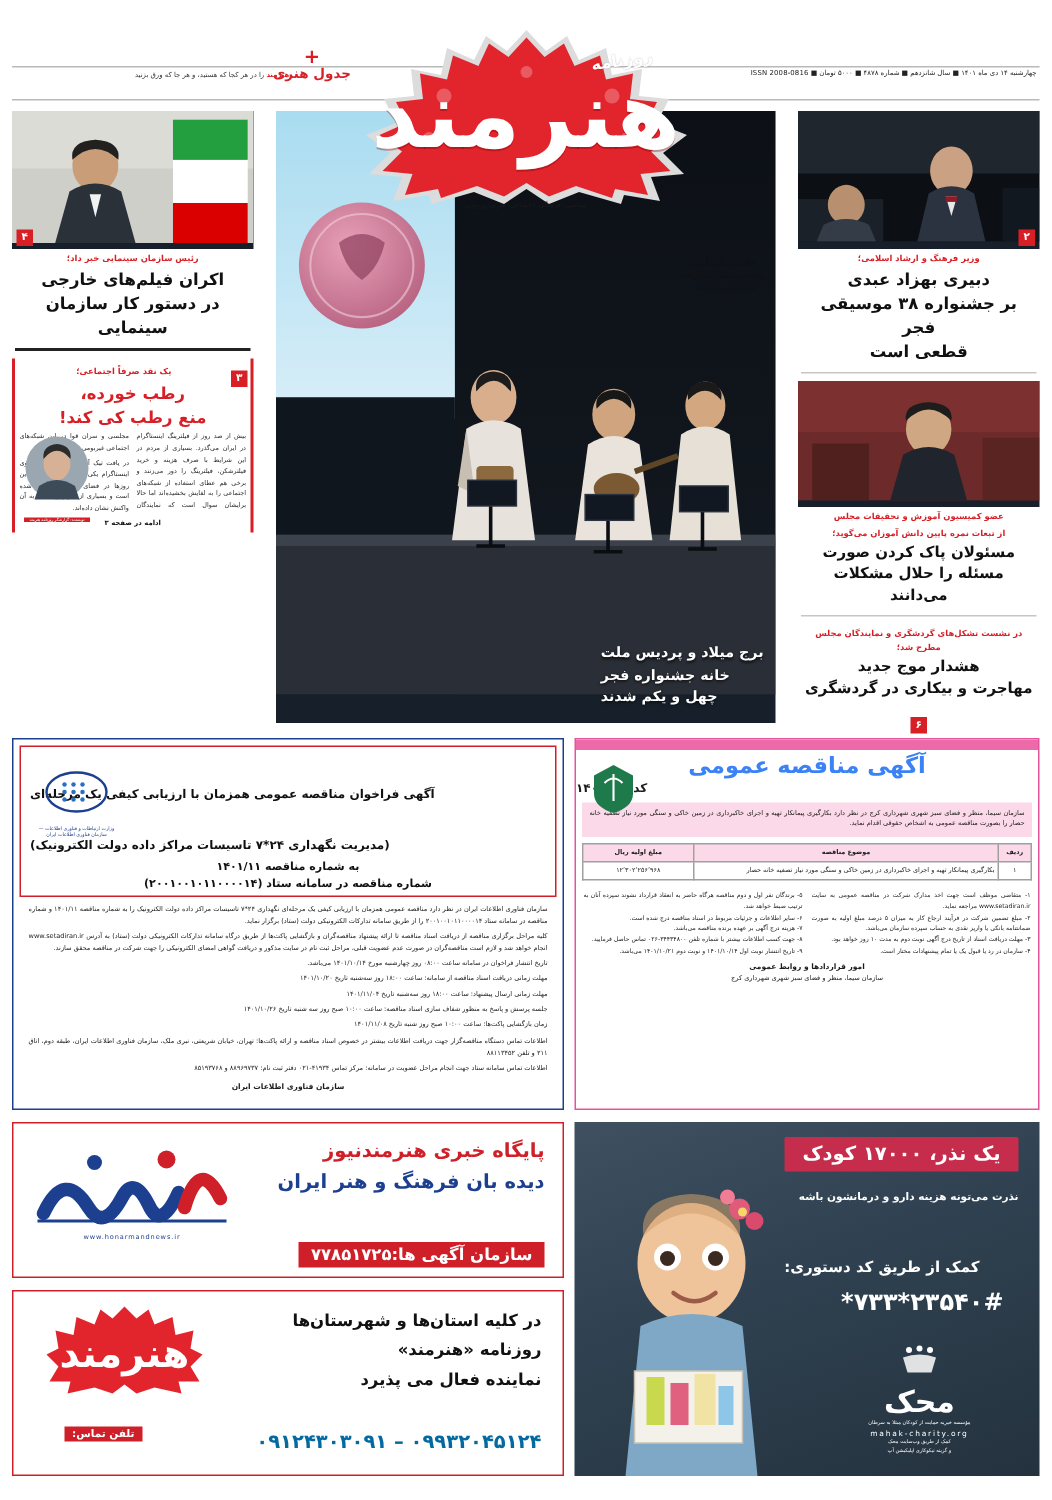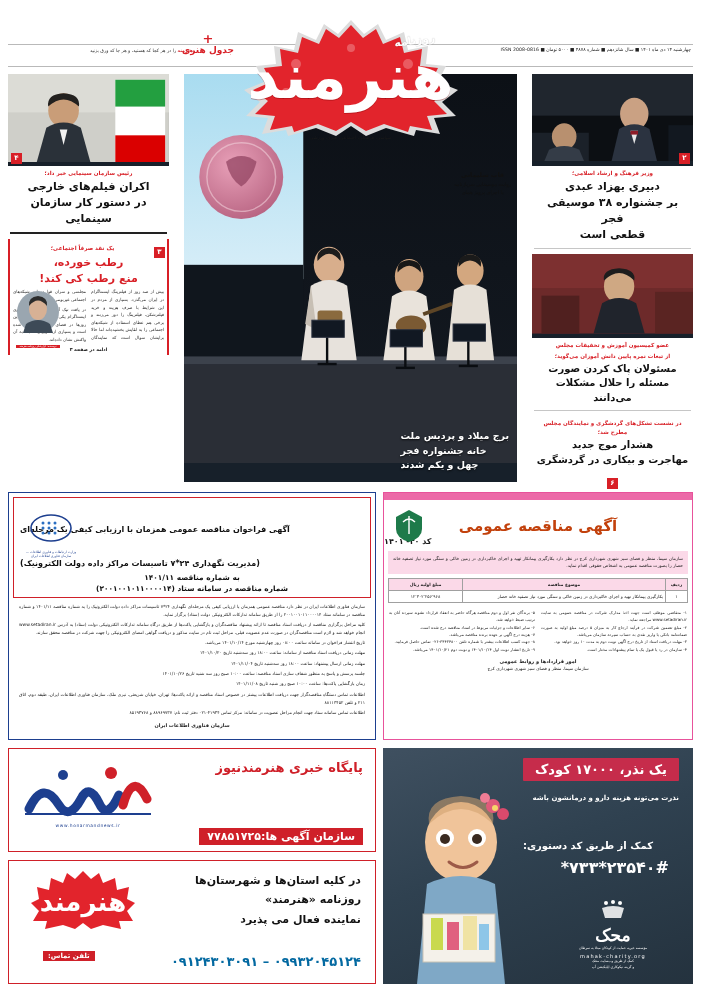--- a/index.html
+++ b/index.html
@@ -113,22 +113,22 @@
 
   
   .ads { position:absolute; top:492px; left:8px; right:8px; }
 
   .ad-tender-pink {
     position:absolute; right:0; top:0; width:310px; height:248px;
     border:1.5px solid #e8529b; background:#fff; overflow:hidden;
   }
   .pink-strip { height:7px; background:#ec6aa8; }
   .ad-pink-title {
-    text-align:center; direction:rtl; color:#c2410c; font-weight:bold; font-size:15px;
-    padding-top:17px;
+    text-align:center; direction:rtl; color:#3b82f6; font-weight:bold; font-size:15px;
+    padding-top:1px;
   }
   .ad-pink-code { text-align:left; direction:rtl; font-weight:bold; font-size:8px; padding-top:2px; color:#1b1b1b;}
   .ad-pink-lead {
     background:#fbd9e8; margin:5px 4px 0; padding:4px 5px; font-size:4.4px; line-height:1.7;
     direction:rtl; text-align:justify; color:#1b1b1b;
   }
   table.tender { width:calc(100% - 8px); margin:4px; border-collapse:collapse; direction:rtl; }
   table.tender th, table.tender td {
     border:.6px solid #a0a0a0; font-size:4.3px; padding:3px 2px; text-align:center; color:#1b1b1b;
   }
@@ -163,21 +163,21 @@
   .mahak-badge {
     position:absolute; top:10px; right:14px; background:#c62c4b; color:#fff;
     font-size:13px; font-weight:bold; padding:4px 12px; direction:rtl; border-radius:1px;text-align:center;
   }
   .mahak-line {
     position:absolute; top:46px; right:14px; color:#fff; font-size:7px; direction:rtl; font-weight:bold;
   }
   .mahak-help { position:absolute; top:92px; right:40px; color:#fff; font-size:10px; direction:rtl; font-weight:bold;}
   .mahak-code { position:absolute; top:110px; right:24px; color:#fff; font-size:16px; font-weight:bold; direction:ltr;}
   .mahak-logo { position:absolute; bottom:14px; right:46px; text-align:center; color:#fff; }
-  .mahak-logo .name { font-size:17px; font-weight:bold; direction:rtl;font-family:Liberation Serif, serif; }
+  .mahak-logo .name { font-size:20px; font-weight:bold; direction:rtl; }
   .mahak-logo .tiny { font-size:3.4px; direction:rtl; line-height:1.6; display:block; }
   .mahak-logo .url { font-size:5px; letter-spacing:1.2px; direction:ltr; display:block; margin-top:2px;}
   .mahak-kid { position:absolute; bottom:0; left:4px; width:140px; height:200px; }
 
   .ad-honarnews {
     position:absolute; left:0; top:256px; width:368px; height:104px;
     border:1.6px solid #cf2029; background:#fff; overflow:hidden;
   }
   .hn-title { position:absolute; top:8px; right:12px; direction:rtl; text-align:right; color:#cf2029;
     font-size:13px; font-weight:bold; line-height:1.65; }
@@ -558,20 +558,21 @@
         <span class="tiny">مؤسسه خیریه حمایت از کودکان مبتلا به سرطان</span>
         <span class="url">mahak-charity.org</span>
         <span class="tiny">کمک از طریق وب‌سایت محک</span>
         <span class="tiny">و گزینه نیکوکاری اپلیکیشن آپ</span>
       </div>
     </div>
 
     <div class="ad-honarnews">
       <div class="hn-title">
         <div>پایگاه خبری هنرمندنیوز</div>
+        <div class="blue">دیده بان فرهنگ و هنر ایران</div>
       </div>
       <div class="hn-phone">سازمان آگهی ها:۷۷۸۵۱۷۲۵</div>
       <div class="hn-logo">
         <svg width="130" height="56" viewBox="0 0 130 56">
           <path d="M6 48 q14 -30 30 -4 q10 16 22 -6 q8 -16 18 4 q8 18 20 -8" stroke="#1d3f8f" stroke-width="9" fill="none" stroke-linecap="round"></path>
           <path d="M100 44 q10 -34 24 -6" stroke="#cf2029" stroke-width="9" fill="none" stroke-linecap="round"></path>
           <circle cx="88" cy="12" r="6" fill="#cf2029"></circle>
           <circle cx="40" cy="14" r="5" fill="#1d3f8f"></circle>
           <rect x="2" y="52" width="126" height="2" fill="#1d3f8f"></rect>
         </svg>

